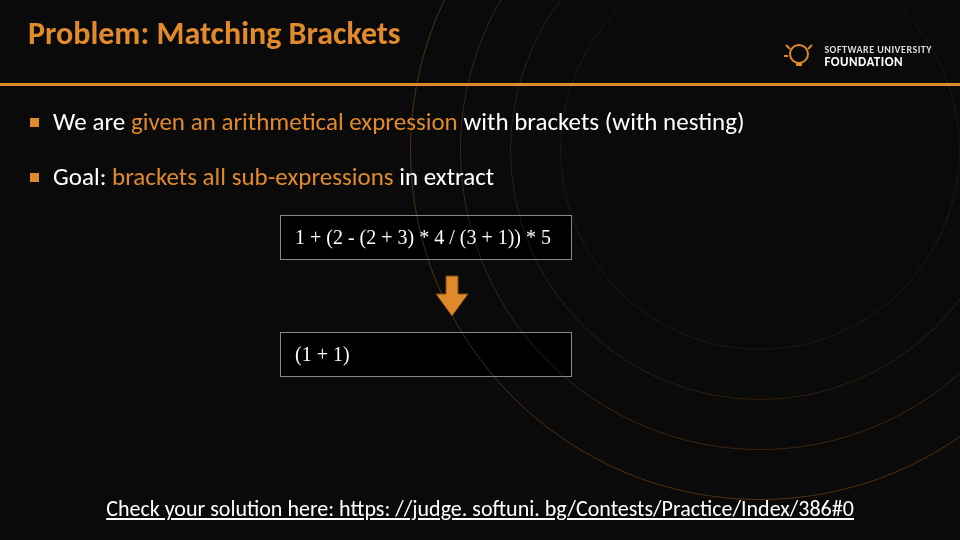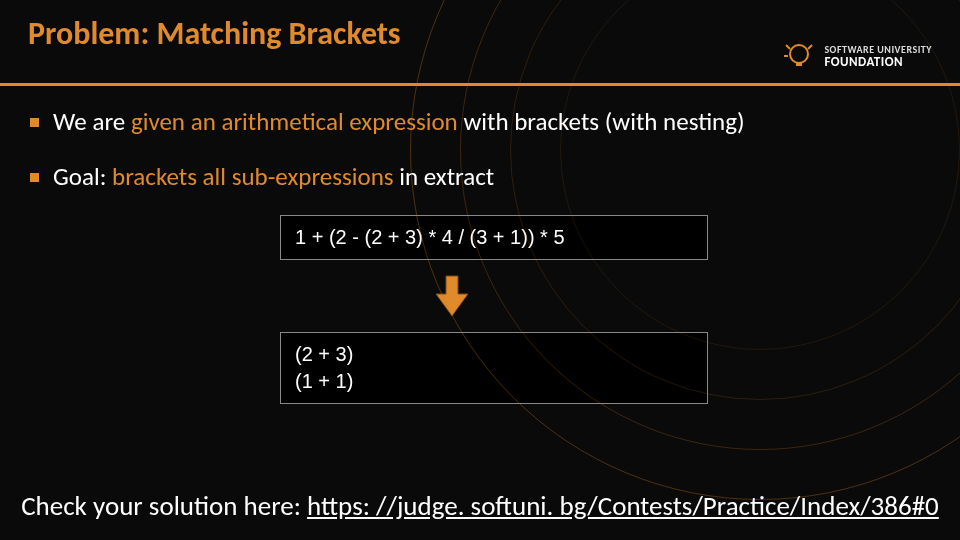--- a/index.html
+++ b/index.html
@@ -78,37 +78,38 @@
   .boxes {
     margin-left: 250px;
     margin-top: 8px;
   }
   .code-box {
     border: 1.5px solid #888;
     background: #000;
     color: #fff;
     font-size: 20px;
     padding: 8px 14px;
-    width: 428px;
+    width: 292px;
     line-height: 1.35;
-    font-family: Liberation Sans, sans-serif;
+    font-family: Liberation Serif, serif;
   }
   .arrow-down {
     margin: 14px 0 14px 150px;
   }
   .arrow-down svg { display:block; }
 
   .footer {
     position: absolute;
     bottom: 18px;
     left: 0;
     width: 100%;
     text-align: center;
-    font-size: 27px;
+    font-size: 22px;
     color: #fff;
+    text-decoration: underline;
   }
   .footer a, .footer .link {
     color: #fff;
     text-decoration: underline;
   }
 </style>
 </head>
 <body>
 
 <div class="bg-arcs">
@@ -156,21 +157,20 @@
   <div class="boxes">
     <div class="code-box">1 + (2 - (2 + 3) * 4 / (3 + 1)) * 5</div>
 
     <div class="arrow-down">
       <svg width="44" height="44" viewBox="0 0 44 44">
         <polygon points="16,2 28,2 28,20 38,20 22,42 6,20 16,20" fill="#e08a2c" stroke="#7a4a12" stroke-width="1"></polygon>
       </svg>
     </div>
 
     <div class="code-box">
-      <div>(2 + 3)</div>
       <div>(1 + 1)</div>
     </div>
   </div>
 
 </div>
 
 <div class="footer">
   <span>Check your solution here: </span><span class="link">https: //judge. softuni. bg/Contests/Practice/Index/386#0</span>
 </div>
 

